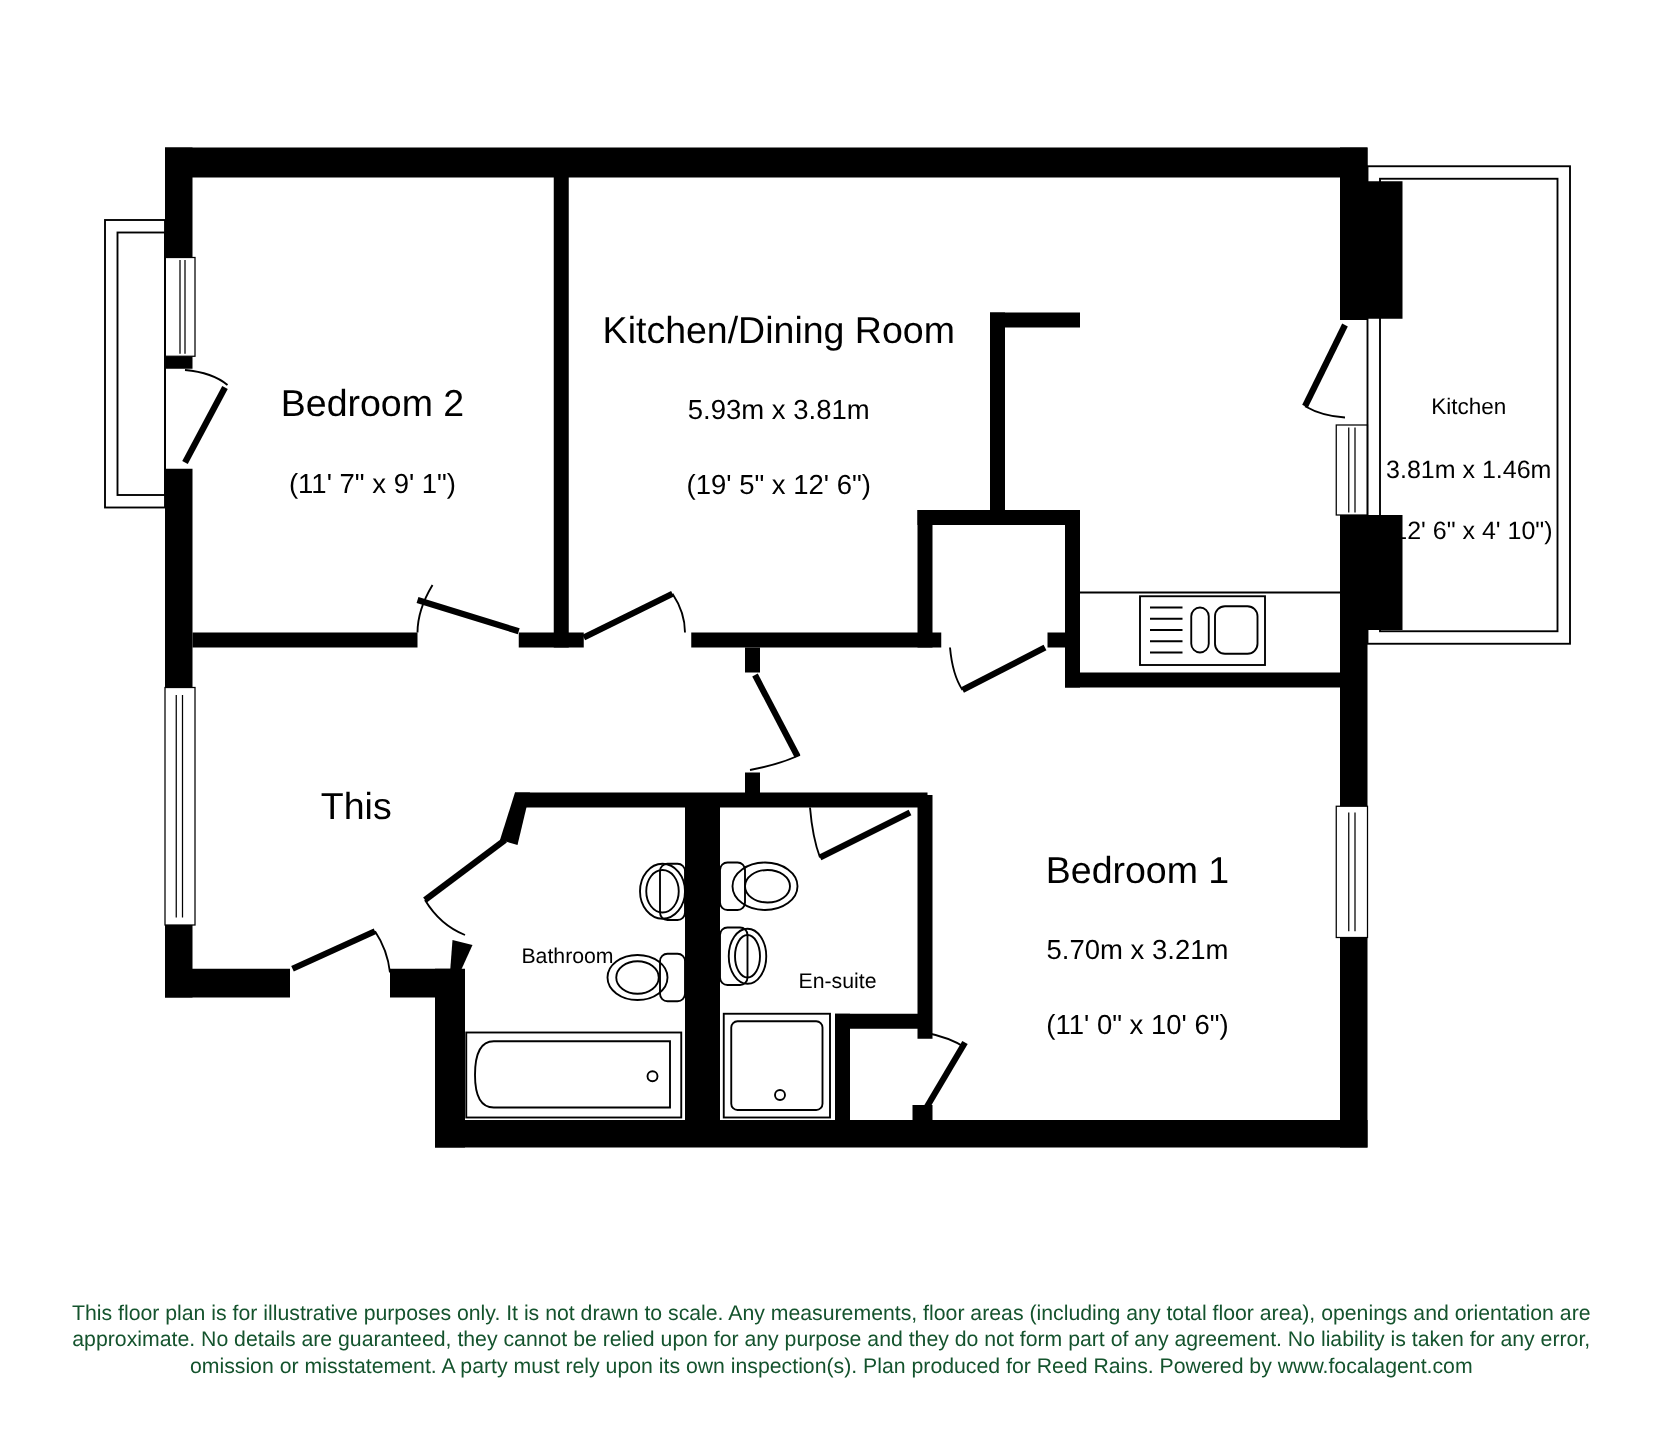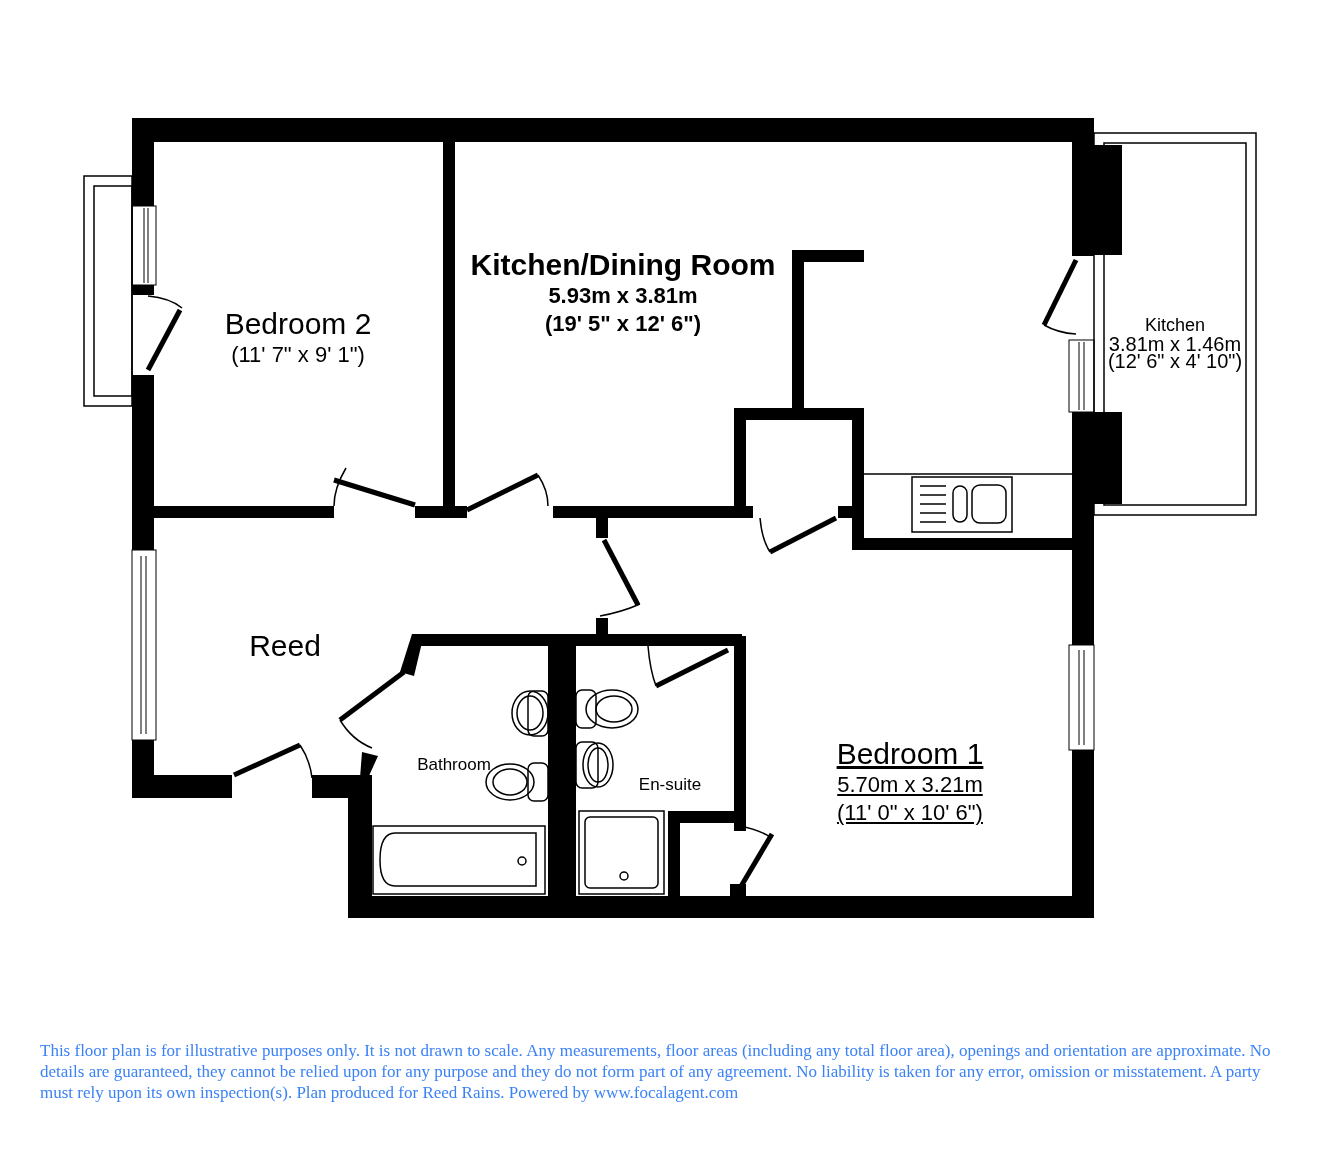--- a/index.html
+++ b/index.html
@@ -1,26 +1,26 @@
 <!DOCTYPE html>
 <html><head>
 <meta charset="utf-8">
 <style>
   html, body { margin: 0; padding: 0; background: #ffffff; }
   body { width: 1328px; height: 1151px; position: relative; overflow: hidden; font-family: "Liberation Sans", sans-serif; color: #000; }
   #plan { position: absolute; left: 0; top: 0; width: 1328px; height: 1000px; }
   .room-label { position: absolute; text-align: center; white-space: nowrap; color: #000; }
   .room-label .name { display: block; }
-  .room-label .dim { display: block; }
+  .room-label .dim { display: block; margin-top: 32px; }
   .lg .name { font-size: 30px; line-height: 34px; }
   .lg .dim { font-size: 22px; line-height: 28px; }
   .sm .name { font-size: 18px; line-height: 22px; }
   .sm .dim { font-size: 20px; line-height: 17px; }
   .tiny .name { font-size: 17px; line-height: 22px; margin-top: 18px; }
-  .disclaimer { position: absolute; left: 40px; top: 1040px; width: 1250px; text-align: left; font-size: 17px; line-height: 21px; color: #3b82f6; font-family: Liberation Serif, serif; }
+  .disclaimer { position: absolute; left: 40px; top: 1040px; width: 1250px; text-align: center; font-size: 17px; line-height: 21px; color: #14532d; }
 </style>
 </head>
 <body>
 
 <svg id="plan" viewBox="0 0 1328 1000" xmlns="http://www.w3.org/2000/svg">
   <g fill="#000">
 
     <rect x="132" y="118" width="962" height="24"></rect>
 
     <rect x="132" y="118" width="22" height="88"></rect>
@@ -157,48 +157,48 @@
       <ellipse cx="598" cy="765" rx="10" ry="17"></ellipse>
     </g>
     <g>
       <rect x="579" y="811" width="85" height="83"></rect>
       <rect x="585" y="817" width="73" height="71" rx="5"></rect>
       <circle cx="624" cy="876" r="4"></circle>
     </g>
   </g>
 </svg>
 
-<div class="room-label lg" style="left:448px; top:248px; width:350px;font-weight:bold;">
+<div class="room-label lg" style="left:448px; top:248px; width:350px;">
   <span class="name">Kitchen/Dining Room</span>
   <span class="dim">5.93m x 3.81m</span>
   <span class="dim">(19' 5" x 12' 6")</span>
 </div>
 
 <div class="room-label lg" style="left:178px; top:307px; width:240px;">
   <span class="name">Bedroom 2</span>
   <span class="dim">(11' 7" x 9' 1")</span>
 </div>
 
 <div class="room-label sm" style="left:1104px; top:314px; width:142px;">
   <span class="name">Kitchen</span>
   <span class="dim">3.81m x 1.46m</span>
   <span class="dim">(12' 6" x 4' 10")</span>
 </div>
 
 <div class="room-label lg" style="left:235px; top:629px; width:100px;">
-  <span class="name">Reed</span>
+  <span class="name">This</span>
 </div>
 
 <div class="room-label tiny" style="left:398px; top:736px; width:112px;">
   <span class="name">Bathroom</span>
 </div>
 
 <div class="room-label tiny" style="left:620px; top:756px; width:100px;">
   <span class="name">En-suite</span>
 </div>
 
-<div class="room-label lg" style="left:780px; top:737px; width:260px;text-decoration:underline;">
+<div class="room-label lg" style="left:780px; top:680px; width:260px;">
   <span class="name">Bedroom 1</span>
   <span class="dim">5.70m x 3.21m</span>
   <span class="dim">(11' 0" x 10' 6")</span>
 </div>
 
 <div class="disclaimer">This floor plan is for illustrative purposes only. It is not drawn to scale. Any measurements, floor areas (including any total floor area), openings and orientation are approximate. No details are guaranteed, they cannot be relied upon for any purpose and they do not form part of any agreement. No liability is taken for any error, omission or misstatement. A party must rely upon its own inspection(s). Plan produced for Reed Rains. Powered by www.focalagent.com</div>
 
 </body></html>

